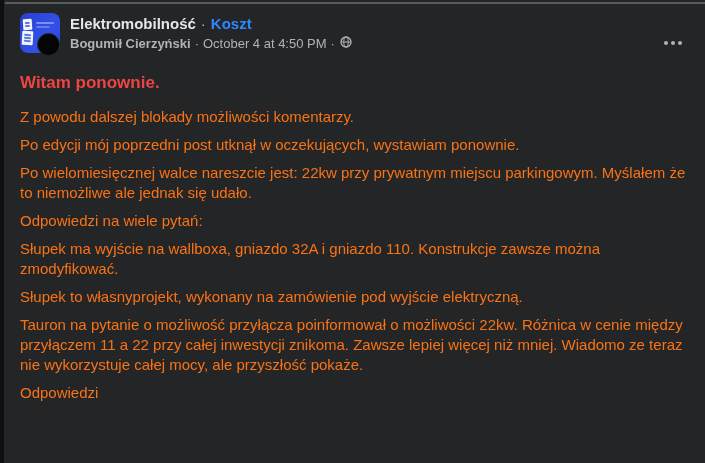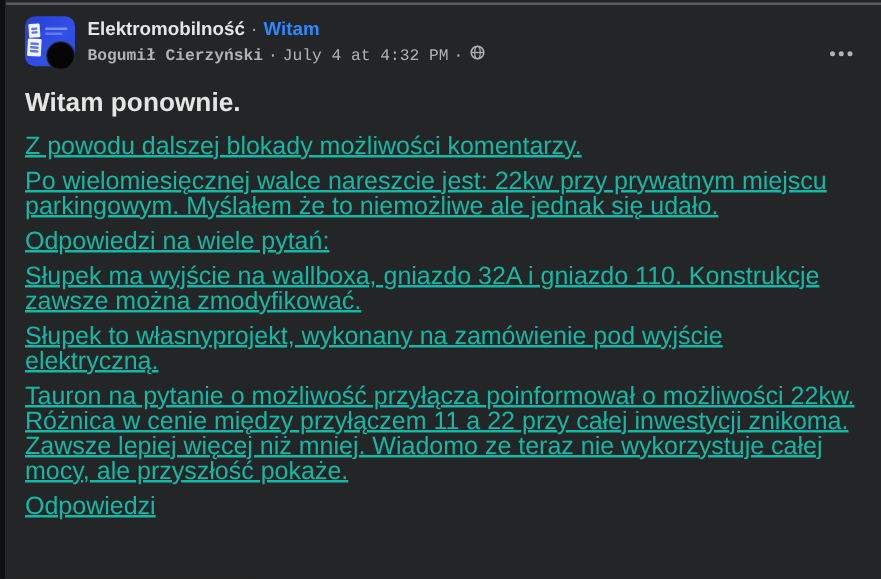--- a/index.html
+++ b/index.html
@@ -74,21 +74,20 @@
   .meta-dot { color: #b0b3b8; font-weight: normal; }
   .join-link { color: #2d88ff; font-weight: bold; cursor: pointer; }
   .header-line2 {
     margin-top: 3px;
     font-size: 13px;
     line-height: 16px;
     color: #b0b3b8;
     display: flex;
     align-items: center;
     gap: 4px;
-    font-family: Liberation Mono, monospace;
   }
   .author-name { font-weight: bold; color: #b0b3b8; cursor: pointer; }
   .timestamp { cursor: pointer; }
   .globe-icon { display: inline-block; margin-left: 1px; }
   .menu-button {
     position: absolute;
     right: 0; top: 14px;
     width: 32px; height: 32px;
     border: none;
     background: transparent;
@@ -96,33 +95,32 @@
     display: flex;
     align-items: center;
     justify-content: center;
     gap: 3px;
     cursor: pointer;
   }
   .menu-dot { width: 4px; height: 4px; border-radius: 50%; background: #b0b3b8; }
   
   .post-body { margin-top: 13px; }
   .post-title {
-    font-size: 21px;
+    font-size: 17px;
     font-weight: bold;
     line-height: 26px;
-    color: #e5e5e5;
+    color: #ef4444;
     margin-bottom: 11px;
   }
   .post-paragraphs p {
-    font-size: 20px;
+    font-size: 15px;
     line-height: 20px;
-    color: #14b8a6;
+    color: #f97316;
     margin: 0 0 8px 0;
     max-width: 672px;
-    text-decoration: underline;
   }
 </style>
 </head>
 <body>
 
 <div class="left-strip"></div>
 <div class="top-divider"></div>
 
 <div class="post-card">
 
@@ -142,26 +140,26 @@
         <div class="mini-text"></div>
         <div class="mini-text row2"></div>
       </div>
       <div class="author-avatar-overlay"></div>
     </div>
 
     <div class="header-text">
       <div class="header-line1">
         <span class="group-name">Elektromobilność</span>
         <span class="meta-dot">·</span>
-        <span class="join-link">Witam</span>
+        <span class="join-link">Koszt</span>
       </div>
       <div class="header-line2">
         <span class="author-name">Bogumił Cierzyński</span>
         <span class="meta-dot">·</span>
-        <span class="timestamp">July 4 at 4:32 PM</span>
+        <span class="timestamp">October 4 at 4:50 PM</span>
         <span class="meta-dot">·</span>
         <span class="globe-icon">
           <svg width="12" height="12" viewBox="0 0 12 12" fill="none">
             <circle cx="6" cy="6" r="5" stroke="#b0b3b8" stroke-width="1.3"></circle>
             <ellipse cx="6" cy="6" rx="2.2" ry="5" stroke="#b0b3b8" stroke-width="1"></ellipse>
             <line x1="1" y1="6" x2="11" y2="6" stroke="#b0b3b8" stroke-width="1"></line>
           </svg>
         </span>
       </div>
     </div>
@@ -172,20 +170,21 @@
       <span class="menu-dot"></span>
     </button>
   </div>
 
   <div class="post-body">
     <h2 class="post-title">Witam ponownie.</h2>
     <div class="post-paragraphs">
 
         <p>Z powodu dalszej blokady możliwości komentarzy.</p>
 
+        <p>Po edycji mój poprzedni post utknął w oczekujących, wystawiam ponownie.</p>
 
         <p>Po wielomiesięcznej walce nareszcie jest: 22kw przy prywatnym miejscu parkingowym. Myślałem że to niemożliwe ale jednak się udało.</p>
 
         <p>Odpowiedzi na wiele pytań:</p>
 
 
         <p>Słupek ma wyjście na wallboxa, gniazdo 32A i gniazdo 110. Konstrukcje zawsze można zmodyfikować.</p>
 
         <p>Słupek to własnyprojekt, wykonany na zamówienie pod wyjście elektryczną.</p>
 

